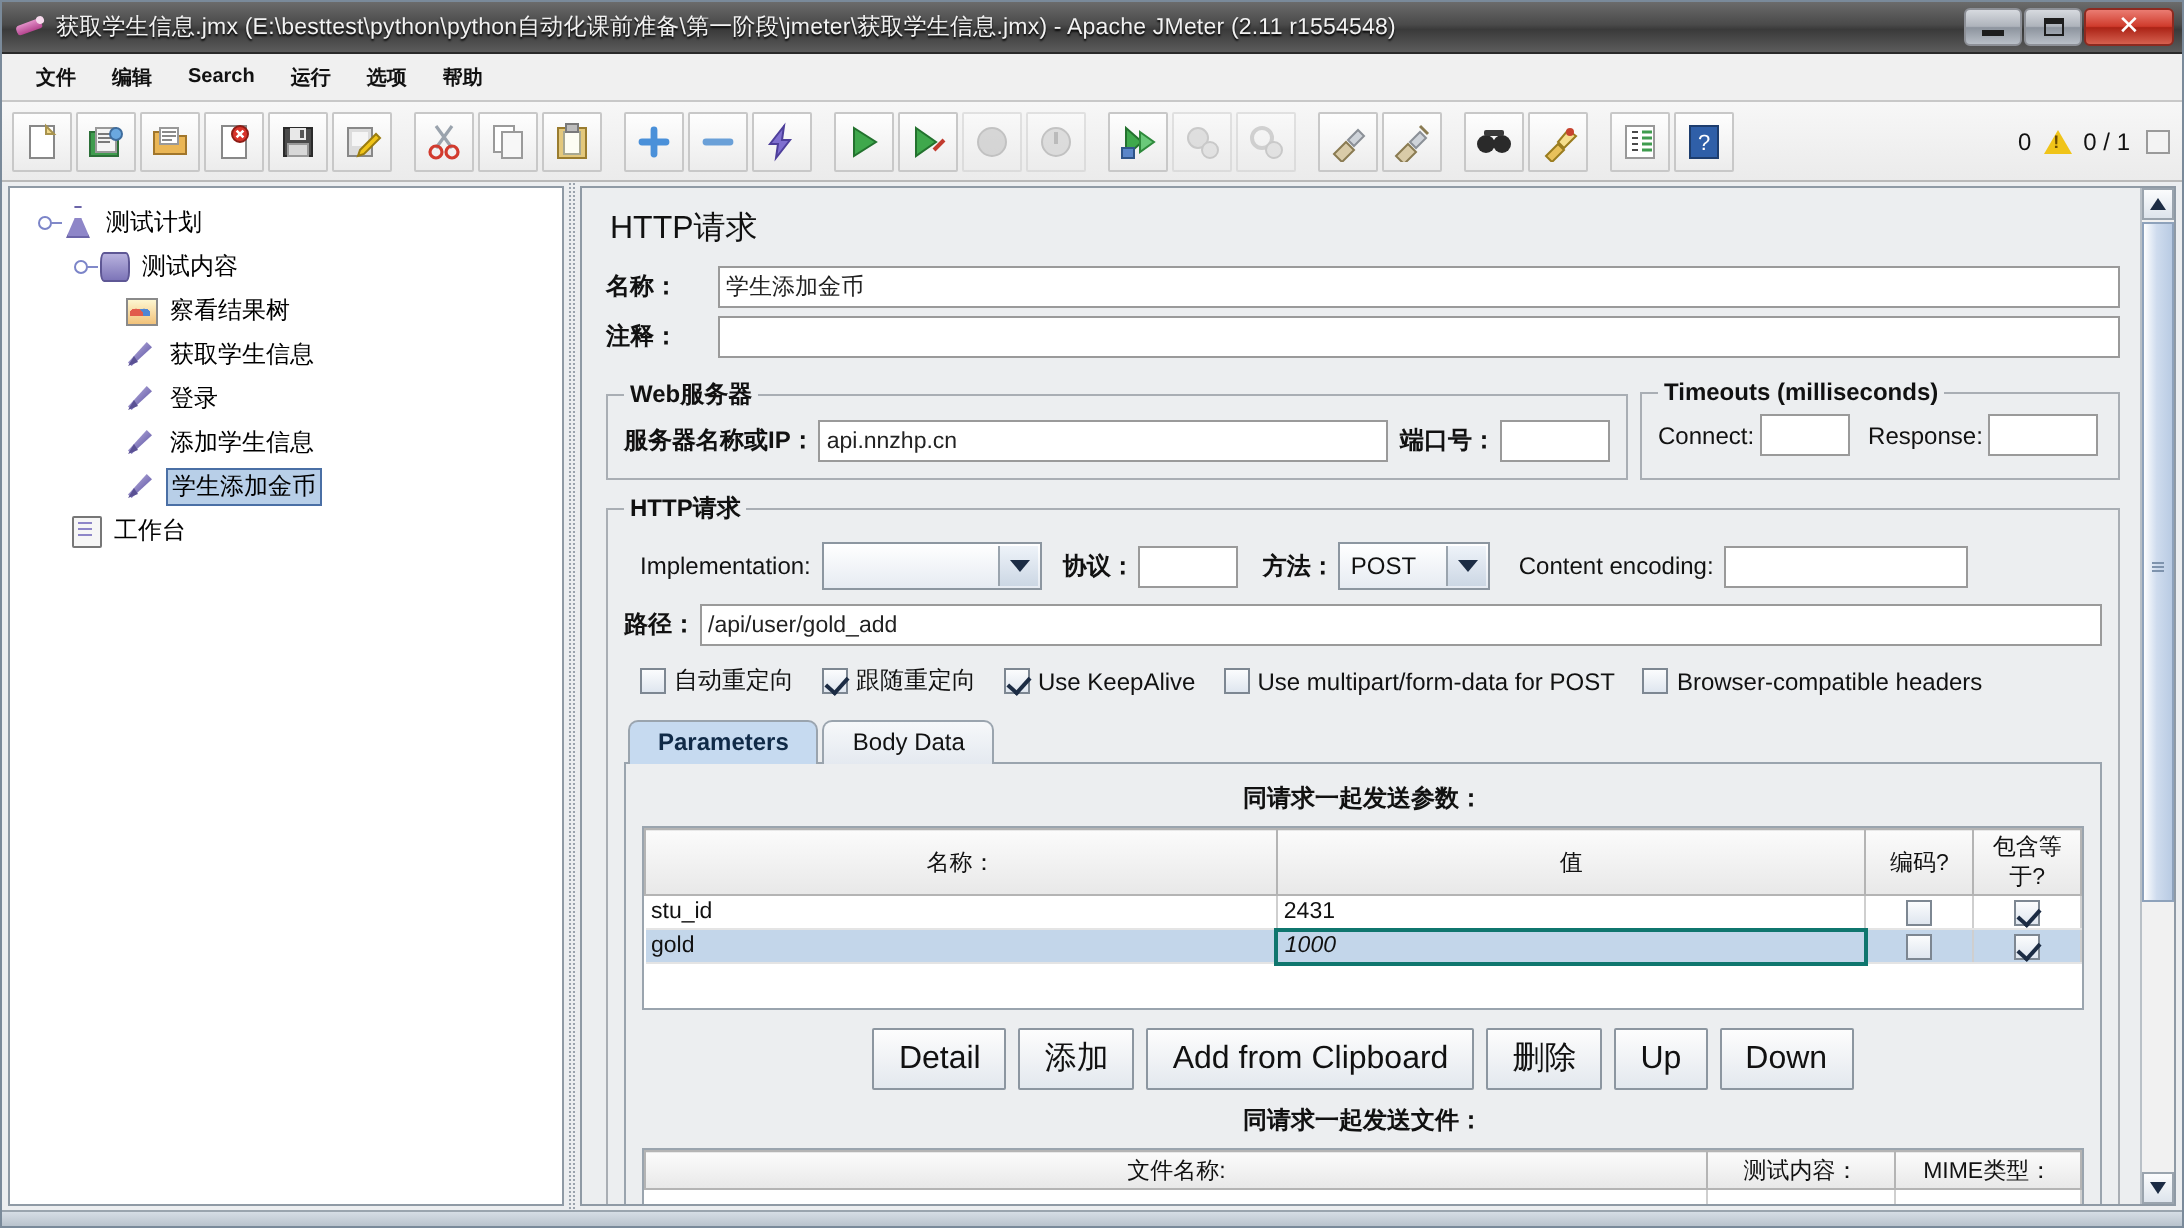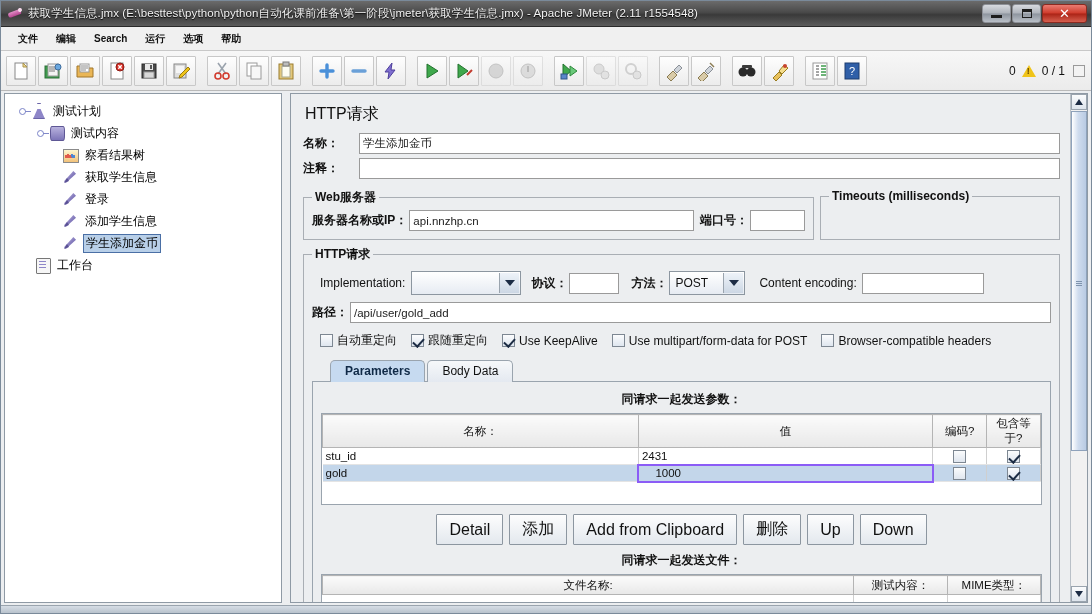--- a/index.html
+++ b/index.html
@@ -429,22 +429,23 @@
     border-bottom: 1px solid #e4e4e4;
     height: 17px;
     padding: 0 3px;
     color: #111;
     white-space: nowrap;
     overflow: hidden;
   }
   table.ptable tr.sel td { background: #c3d6ea; }
   table.ptable td.editing {
     background: #ffffff;
-    border: 2px solid #8b5cf6;
-    padding-left: 16px;
+    border: 2px solid #0f766e;
+    padding-left: 3px;
+    font-style: italic;
   }
   .tbl-wrap {
     border: 1px solid #9aa4ae;
     background: #ffffff;
     height: 92px;
     overflow: hidden;
   }
   .cellcb {
     display: flex; align-items: center; justify-content: center;
     height: 100%;
@@ -789,20 +790,26 @@
             <legend>Web服务器</legend>
             <div class="row" style="margin-bottom:0;">
               <span class="lbl" style="white-space:nowrap;">服务器名称或IP：</span>
               <span class="tf" style="flex:1; min-width:0; margin-left:2px;">api.nnzhp.cn</span>
               <span class="lbl" style="margin-left:6px; white-space:nowrap;">端口号：</span>
               <span class="tf" style="width:55px; margin-left:2px;"></span>
             </div>
           </fieldset>
           <fieldset class="grp" style="width:240px;">
             <legend>Timeouts (milliseconds)</legend>
+            <div class="row" style="margin-bottom:0;">
+              <span class="lbl normal">Connect:</span>
+              <span class="tf" style="width:45px; margin-left:3px;"></span>
+              <span class="lbl normal" style="margin-left:9px;">Response:</span>
+              <span class="tf" style="width:55px; margin-left:3px;"></span>
+            </div>
           </fieldset>
         </div>
 
         <fieldset class="grp" style="margin-top:6px; padding-top:6px;">
           <legend>HTTP请求</legend>
 
           <div class="row" style="margin-top:2px;">
             <span class="lbl normal" style="margin-left:8px;">Implementation:</span>
             <span class="combo" style="width:110px; margin-left:6px;">
               <span></span>
@@ -844,21 +851,21 @@
             <label class="cbwrap">
               <span class="cb"></span>
               <span>Use multipart/form-data for POST</span>
             </label>
             <label class="cbwrap">
               <span class="cb"></span>
               <span>Browser-compatible headers</span>
             </label>
           </div>
 
-          <div class="tabs" style="margin-left:18px;text-align:right;">
+          <div class="tabs" style="margin-left:2px;text-align:right;">
             <div class="tab active">Parameters</div>
             <div class="tab">Body Data</div>
           </div>
 
           <div class="tabpanel">
             <div class="center-label">同请求一起发送参数：</div>
 
             <div class="tbl-wrap">
               <table class="ptable">
                 <colgroup>

